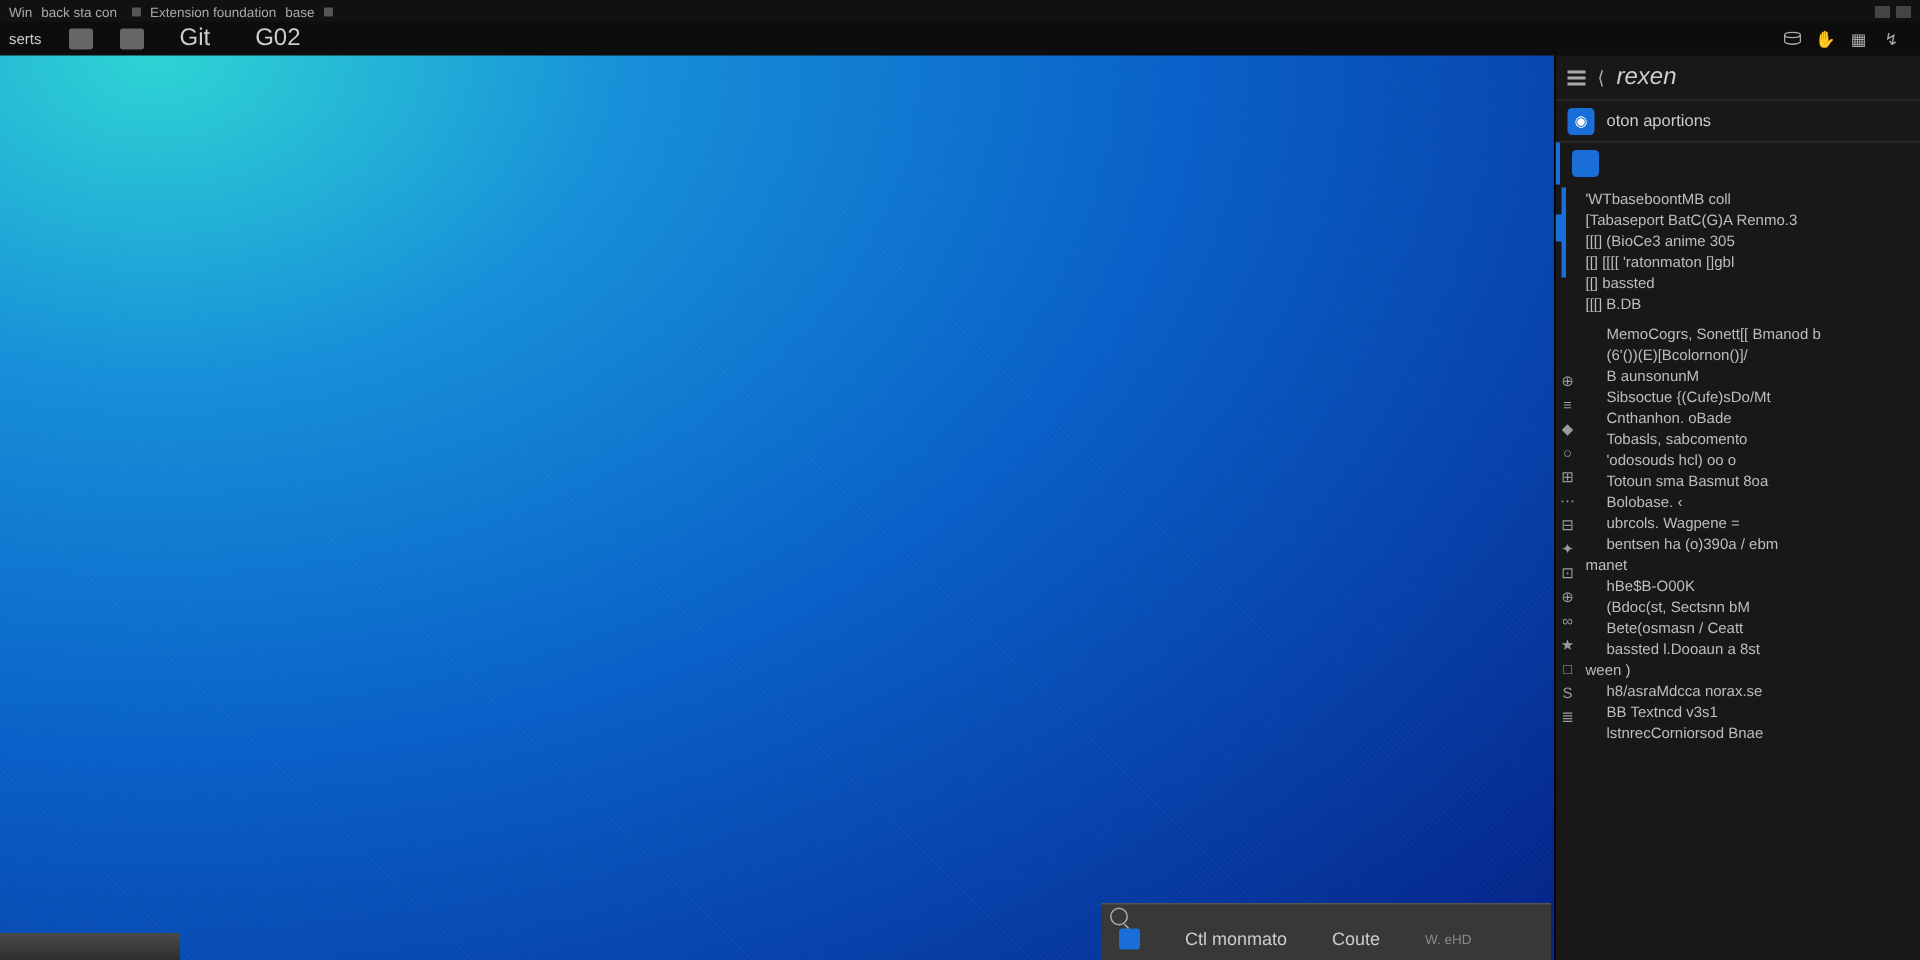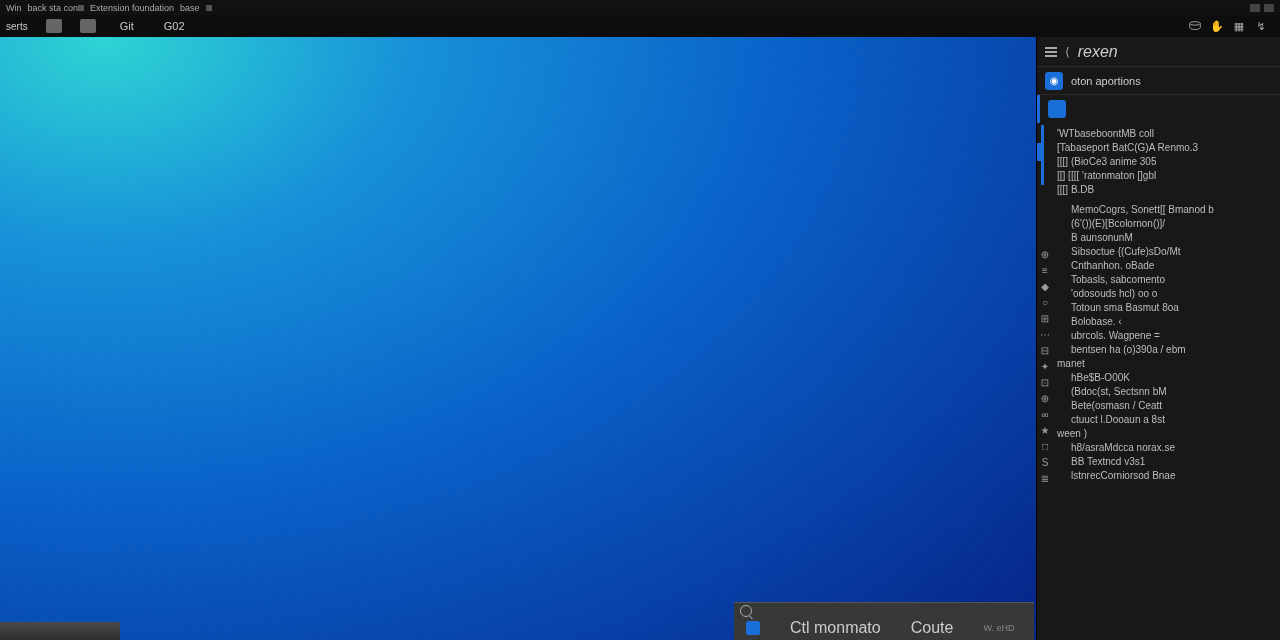--- a/index.html
+++ b/index.html
@@ -1,29 +1,29 @@
 <!DOCTYPE html>
 <html><head>
 <meta charset="utf-8">
 <style>
 * { margin:0; padding:0; box-sizing:border-box; }
 body { font-family: "Segoe UI", Arial, sans-serif; background:#0a0a0a; width:1280px; height:640px; overflow:hidden; color:#ccc; font-size:11px; }
 
 
-.titlebar { height:15px; background:#111; display:flex; align-items:center; padding:0 6px; font-size:9px; color:#aaa; gap:0; }
+.titlebar { height:15px; background:#111; display:flex; align-items:center; padding:0 6px; font-size:9px; color:#aaa; gap:10px; }
 .titlebar .sec { display:flex; gap:6px; align-items:center; }
 .titlebar .dot { width:6px; height:6px; background:#555; }
 .titlebar .right { margin-left:auto; display:flex; gap:4px; }
 .titlebar .right span { width:10px; height:8px; background:#444; }
 
 
 .tabsbar { height:22px; background:#0d0d0d; display:flex; align-items:center;text-align:right; }
 .tabsbar .left { display:flex; gap:18px; padding-left:6px; align-items:center; }
 .tabsbar .ico { width:16px; height:14px; background:#666; border-radius:2px; }
-.tabsbar .tab { color:#ccc; font-size:11px; padding:2px 6px; }
+.tabsbar .tab { color:#ccc; font-size:16px; padding:2px 6px; }
 .tabsbar .right { margin-left:auto; display:flex; gap:8px; padding-right:12px; }
 .tabsbar .right .tbicon { width:14px; height:14px; color:#aaa; display:flex; align-items:center; justify-content:center; }
 
 
 .main { position:absolute; top:37px; left:0; right:0; bottom:0; display:flex; }
 .desktop { flex:1; background: radial-gradient(ellipse 120% 140% at 10% 0%, #2dd4d4 0%, #1690d8 25%, #0860c8 55%, #0640a8 80%, #04268a 100%); position:relative; }
 .desktop::after { content:""; position:absolute; inset:0; background-image: repeating-linear-gradient(45deg, rgba(255,255,255,0.02) 0 1px, transparent 1px 3px); }
 
 
 .panel { width:244px; background:#181818; border-left:1px solid #000; display:flex; flex-direction:column; overflow:hidden; position:relative; }
@@ -47,21 +47,21 @@
 .iconcol .ci { width:12px; height:12px; color:#9a9a9a; font-size:10px; display:flex; align-items:center; justify-content:center; }
 .highlight { position:absolute; left:4px; top:2px; width:3px; height:60px; background:#1a6ed8; }
 
 
 .searchbar { position:absolute; bottom:0; left:734px; right:246px; height:38px; background:#383838; border-top:1px solid #555; display:flex; align-items:flex-start; padding:2px 6px; flex-direction:column; gap:2px; }
 .searchbar .sbtop { display:flex; align-items:center; gap:6px; }
 .searchbar .sicon { width:12px; height:12px; border:1px solid #aaa; border-radius:50%; position:relative; }
 .searchbar .sicon::after { content:""; position:absolute; width:4px; height:1px; background:#aaa; bottom:-2px; right:-2px; transform:rotate(45deg); }
 .searchbar .sbbot { display:flex; align-items:center; gap:30px; padding-left:6px; }
 .searchbar .chip { width:14px; height:14px; background:#1a6ed8; border-radius:2px; }
-.searchbar .lbl { color:#ccc; font-size:16px; }
+.searchbar .lbl { color:#ccc; font-size:12px; }
 .searchbar .meta { color:#888; font-size:9px; margin-left:auto; }
 
 .bottom-left { position:absolute; bottom:0; left:0; width:120px; height:18px; background:linear-gradient(#4a4a4a,#2e2e2e); }
 svg { width:100%; height:100%; }
 </style>
 </head>
 <body>
 
 <div class="titlebar">
   <div class="sec">
@@ -122,38 +122,39 @@
       <span class="caticon"></span>
     </div>
     <div class="panel-marker"></div>
 
     <div class="panel-body">
       <div class="highlight"></div>
       <div class="pline">'WTbaseboontMB coll</div>
       <div class="pline">[Tabaseport  BatC(G)A  Renmo.3</div>
       <div class="pline">[[[] (BioCe3 anime  305</div>
       <div class="pline">[[] [[[[ 'ratonmaton []gbl</div>
+      <div class="pline">[[] bassted</div>
       <div class="pline">[[[] B.DB</div>
       <div style="height:6px"></div>
       <div class="pline lvl1">MemoCogrs,  Sonett[[ Bmanod  b</div>
       <div class="pline lvl1">(6'())(E)[Bcolornon()]/</div>
       <div class="pline lvl1">B aunsonunM</div>
       <div class="pline lvl1">Sibsoctue  {(Cufe)sDo/Mt</div>
       <div class="pline lvl1">Cnthanhon.  oBade</div>
       <div class="pline lvl1">Tobasls,  sabcomento</div>
       <div class="pline lvl1">'odosouds  hcl)  oo  o</div>
       <div class="pline lvl1">Totoun  sma  Basmut  8oa</div>
       <div class="pline lvl1">Bolobase.  ‹</div>
       <div class="pline lvl1">ubrcols. Wagpene  =</div>
       <div class="pline lvl1">bentsen   ha  (o)390a /  ebm</div>
       <div class="pline">manet</div>
       <div class="pline lvl1">hBe$B-O00K</div>
       <div class="pline lvl1">(Bdoc(st,  Sectsnn  bM</div>
       <div class="pline lvl1">Bete(osmasn /  Ceatt</div>
-      <div class="pline lvl1">ctuuct   l.Dooaun a  8st</div>
+      <div class="pline lvl1">bassted   l.Dooaun a  8st</div>
       <div class="pline">ween                    )</div>
       <div class="pline lvl1">h8/asraMdcca   norax.se</div>
       <div class="pline lvl1">BB   Textncd v3s1</div>
       <div class="pline lvl1">lstnrecCorniorsod   Bnae</div>
 
       <div class="iconcol">
         <span class="ci">⊕</span>
         <span class="ci">≡</span>
         <span class="ci">◆</span>
         <span class="ci">○</span>

